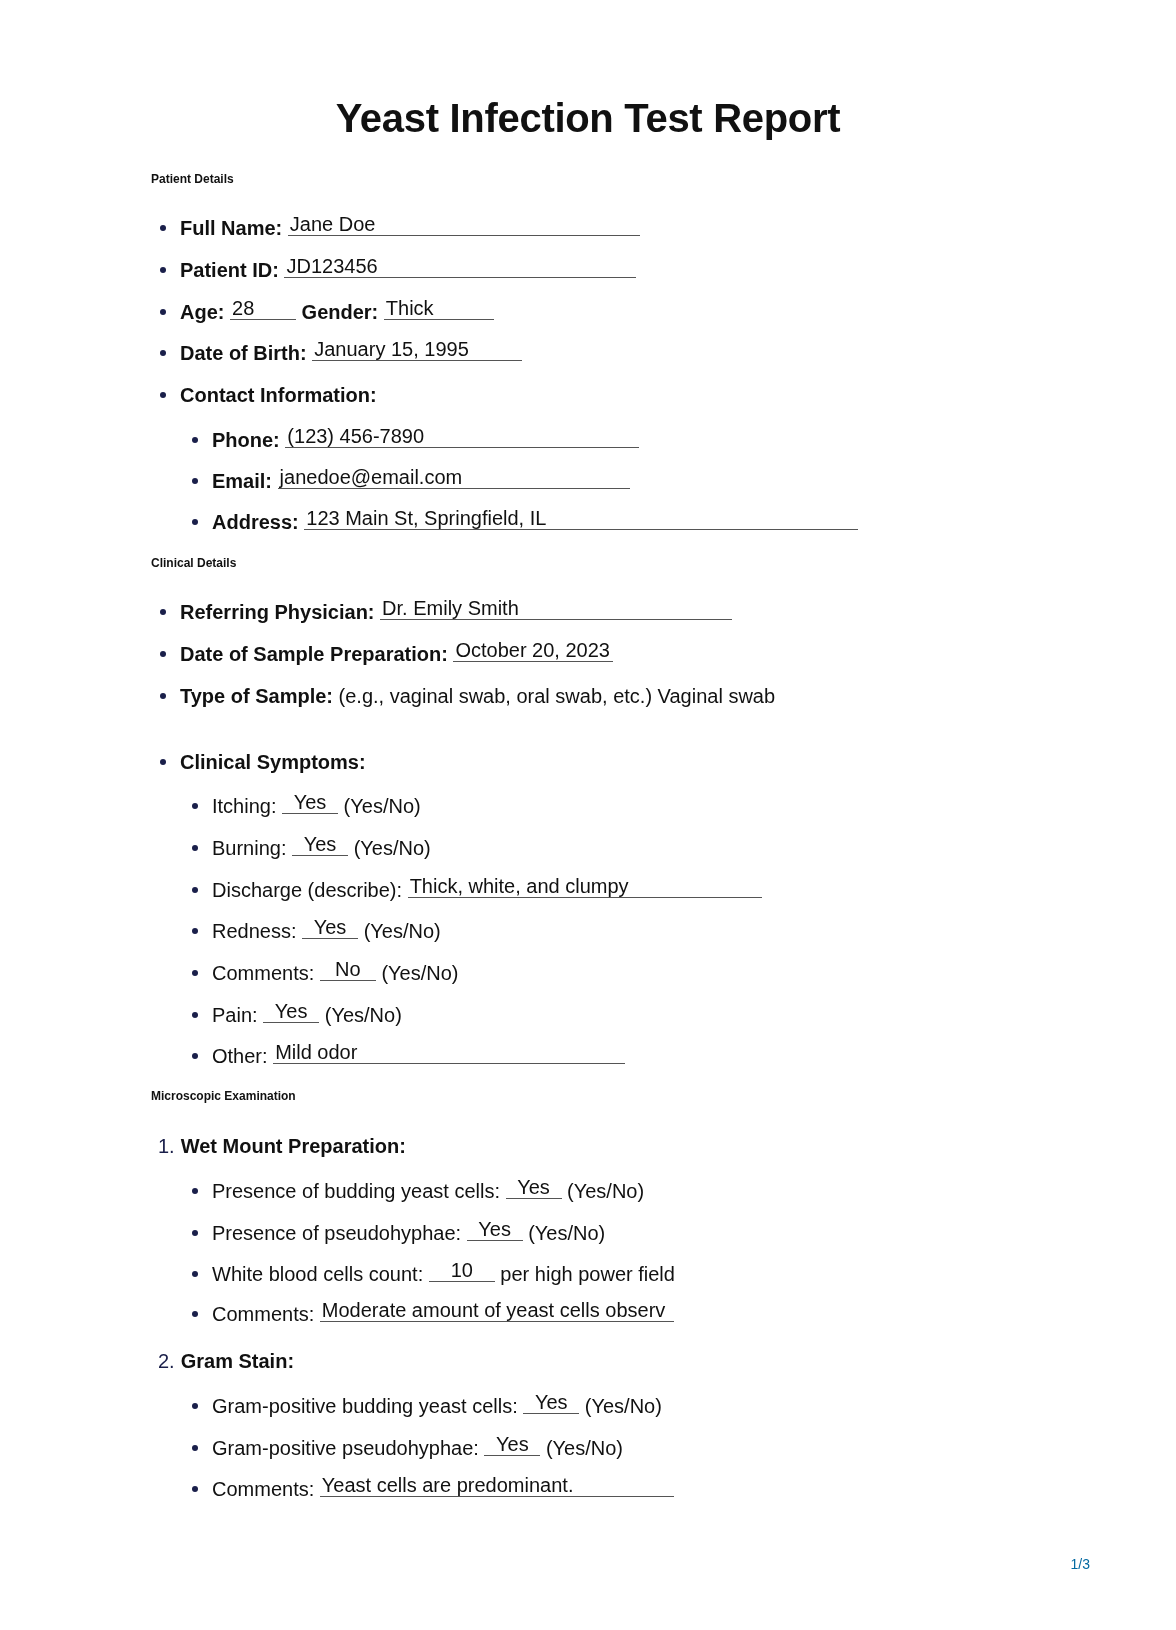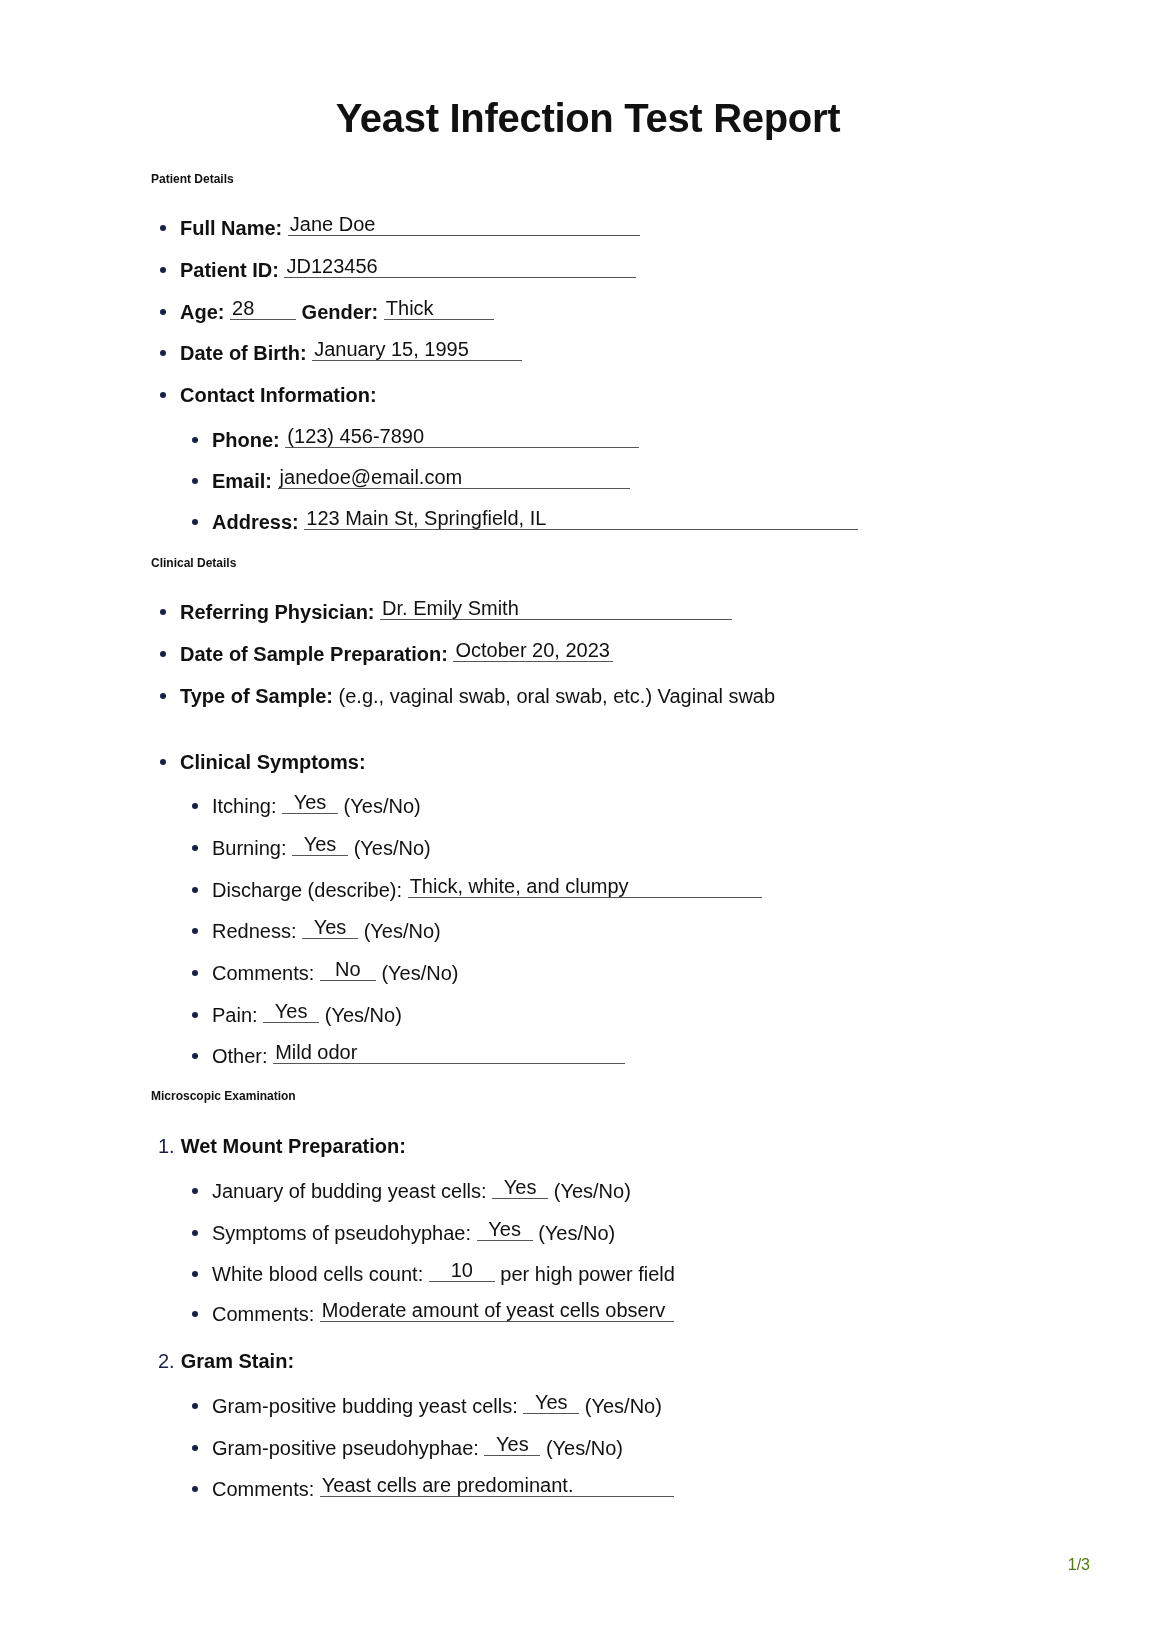--- a/index.html
+++ b/index.html
@@ -12,21 +12,21 @@
   .l1 { left:160px; }
   .l2 { left:192px; }
   .bul { display:inline-block; width:6px; height:6px; border-radius:50%;
          background:#1a1f4a; vertical-align:middle; margin-right:14px; position:relative; top:-2px; }
   .num { color:#1a1f4a; margin-right:6px; }
   b { font-weight:bold; }
   .fill { display:inline-block; border-bottom:1.5px solid #555; padding:0 2px;
           position:relative; top:-4px; line-height:22px; }
   .blank { display:inline-block; border-bottom:1.5px solid #555; text-align:center;
            position:relative; top:-4px; line-height:22px; }
-  .pageno { position:absolute; right:86px; top:1556px; font-size:16px; color:#4d7c0f; }
+  .pageno { position:absolute; right:86px; top:1556px; font-size:14px; color:#0369a1; }
 </style>
 </head>
 <body>
 
 <div class="title">Yeast Infection Test Report</div>
 
 <div class="sec" style="top:172px">Patient Details</div>
 
 <div class="row l1" style="top:216px">
   <span class="bul"></span><b>Full Name:</b>
@@ -114,26 +114,26 @@
   <span class="bul"></span><span>Other:</span>
   <span class="fill" style="width:348px">Mild odor</span>
 </div>
 
 <div class="sec" style="top:1089px">Microscopic Examination</div>
 
 <div class="row" style="left:158px; top:1134px">
   <span class="num">1.</span><b>Wet Mount Preparation:</b>
 </div>
 <div class="row l2" style="top:1179px">
-  <span class="bul"></span><span>January of budding yeast cells:</span>
+  <span class="bul"></span><span>Presence of budding yeast cells:</span>
   <span class="blank" style="width:56px">Yes</span>
   <span>(Yes/No)</span>
 </div>
 <div class="row l2" style="top:1221px">
-  <span class="bul"></span><span>Symptoms of pseudohyphae:</span>
+  <span class="bul"></span><span>Presence of pseudohyphae:</span>
   <span class="blank" style="width:56px">Yes</span>
   <span>(Yes/No)</span>
 </div>
 <div class="row l2" style="top:1262px">
   <span class="bul"></span><span>White blood cells count:</span>
   <span class="blank" style="width:66px">10</span>
   <span>per high power field</span>
 </div>
 <div class="row l2" style="top:1302px">
   <span class="bul"></span><span>Comments:</span>

